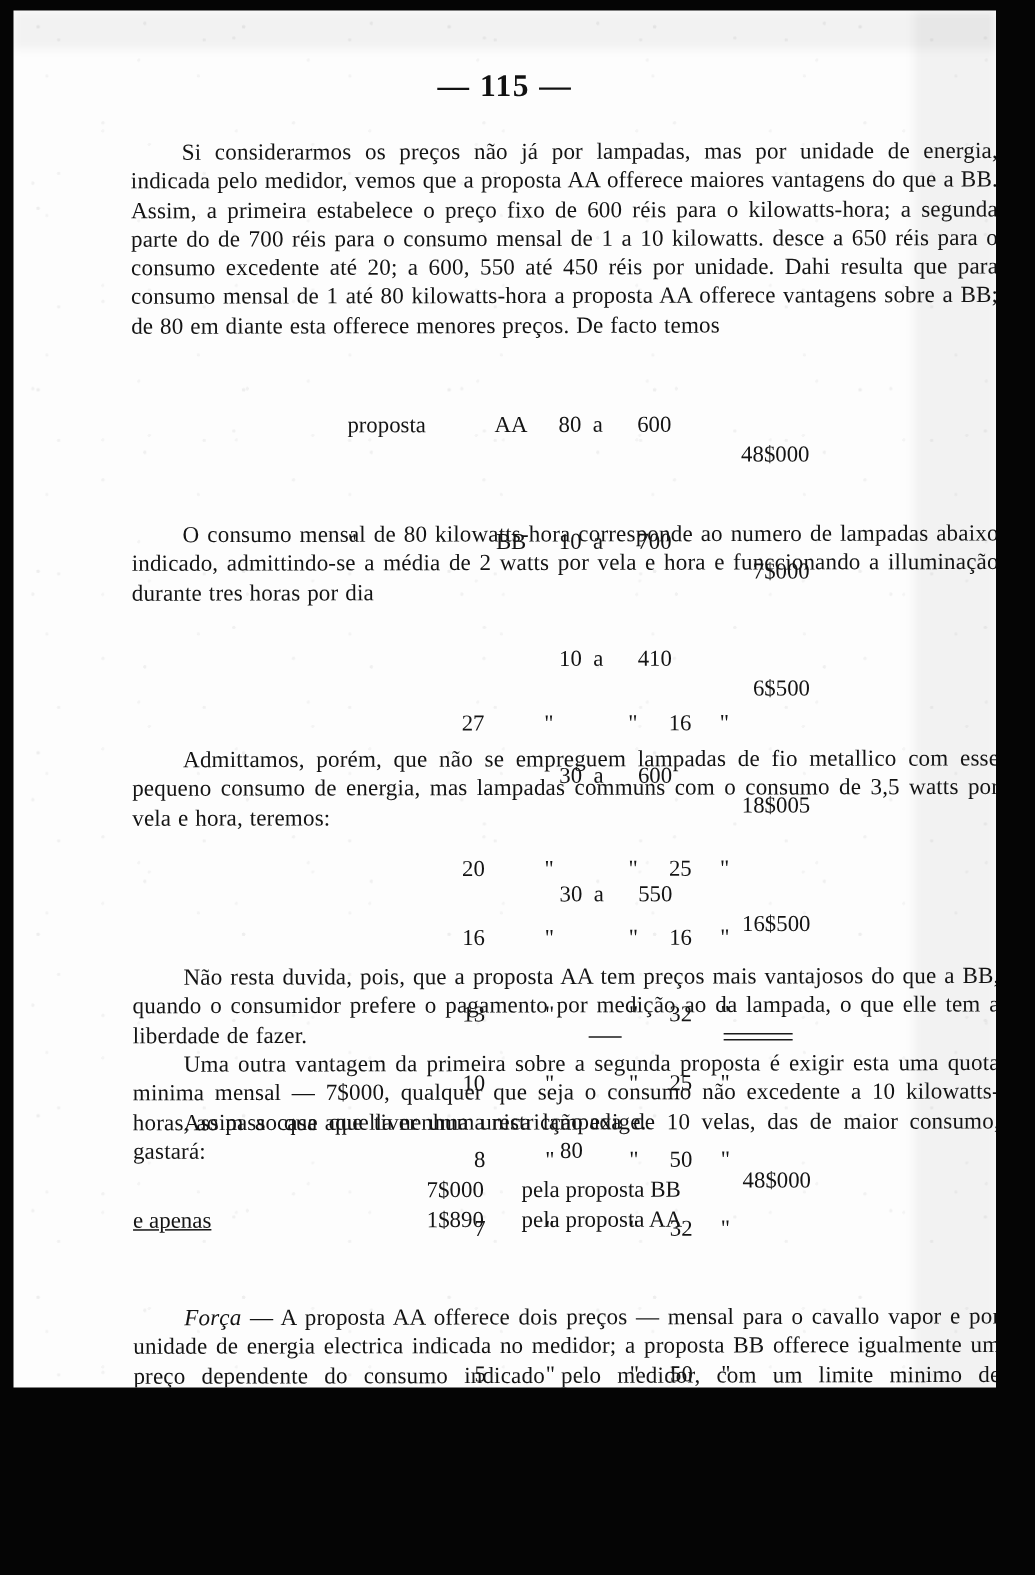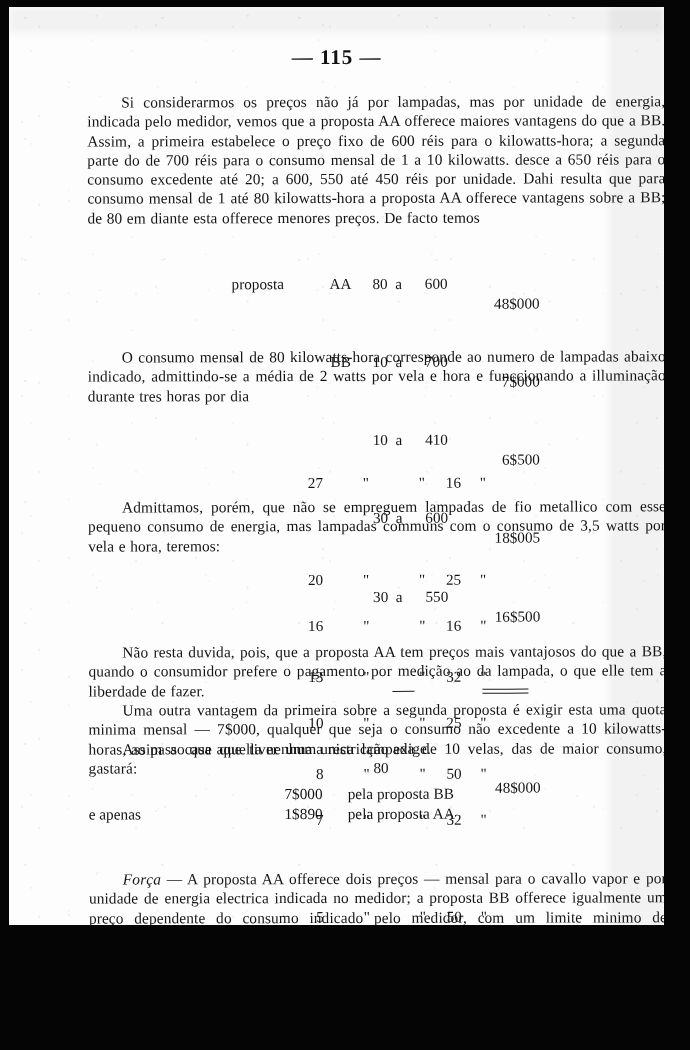--- a/index.html
+++ b/index.html
@@ -143,21 +143,21 @@
   .lamp-table .n1     { display:inline-block; width: 30px; text-align: right; }
   .lamp-table .w1     { display:inline-block; width: 86px; text-align: center; }
   .lamp-table .w2     { display:inline-block; width: 26px; text-align: center; }
   .lamp-table .n2     { display:inline-block; width: 26px; text-align: right; }
   .lamp-table .w3     { display:inline-block; width: 44px; text-align: center; }
 
   
   #cost-block { position: absolute; top: 777px; left: 78px; width: 578px;
                 font-size: 15.3px; line-height: 19.6px; color: #141414; }
   #cost-block .cost-row { display: flex; }
-  #cost-block .lead { width: 172px; }
+  #cost-block .lead { width: 172px; text-decoration: underline; }
   #cost-block .amount { width: 62px; text-align: right; }
   #cost-block .desc { padding-left: 25px; }
 
   
   #text-column { transform: rotate(-0.12deg); transform-origin: 50% 0; }
 </style>
 </head>
 <body>
 
 <div id="scan-frame">

